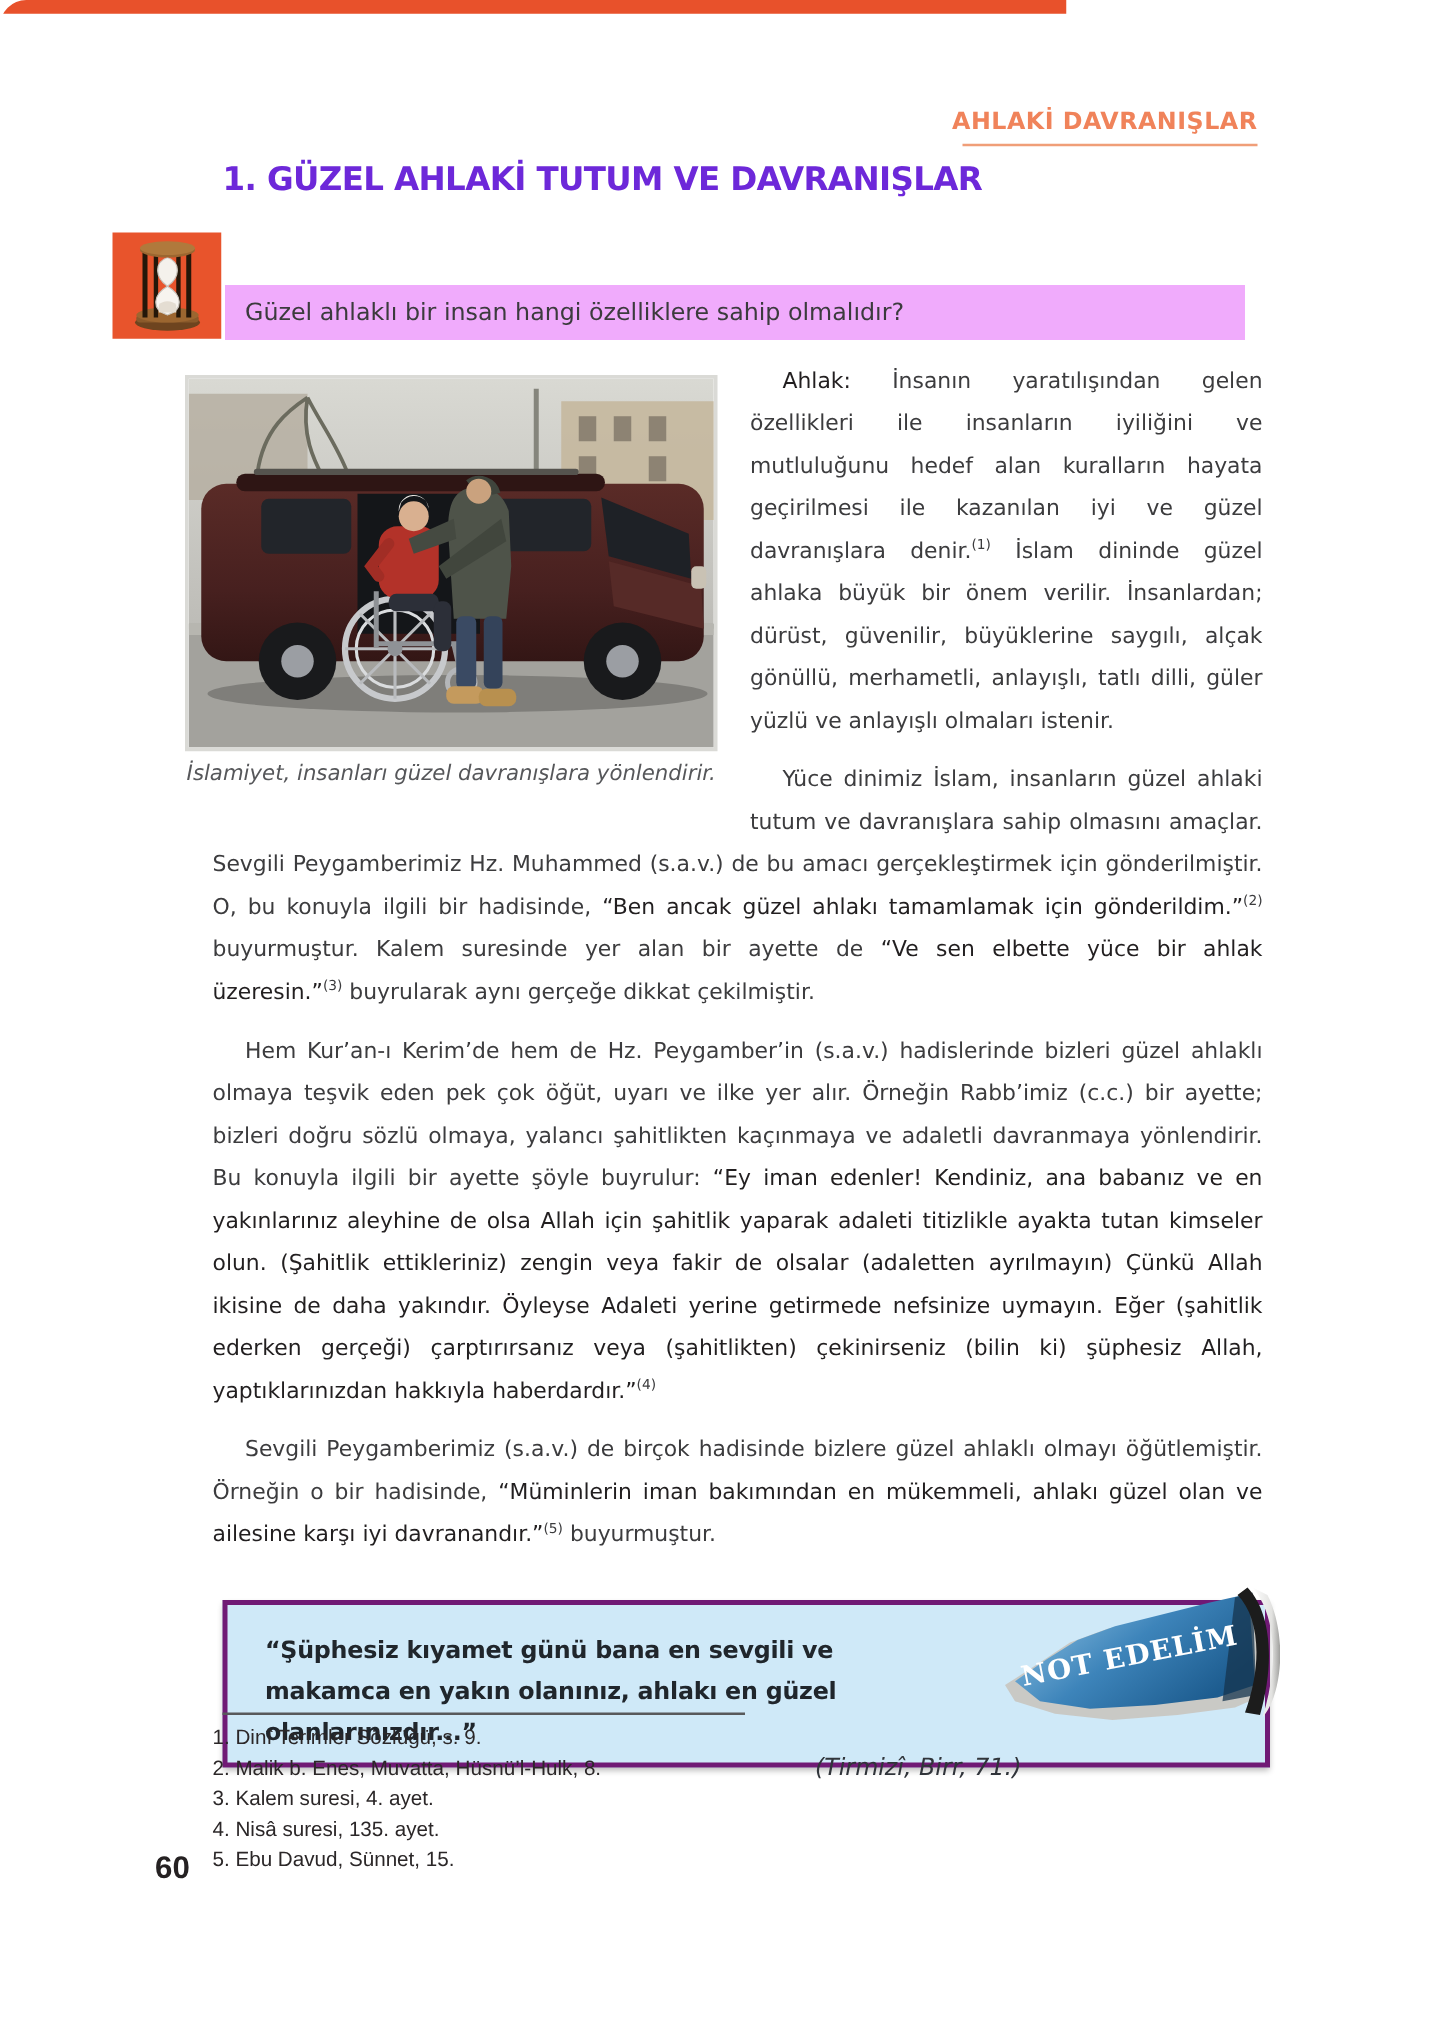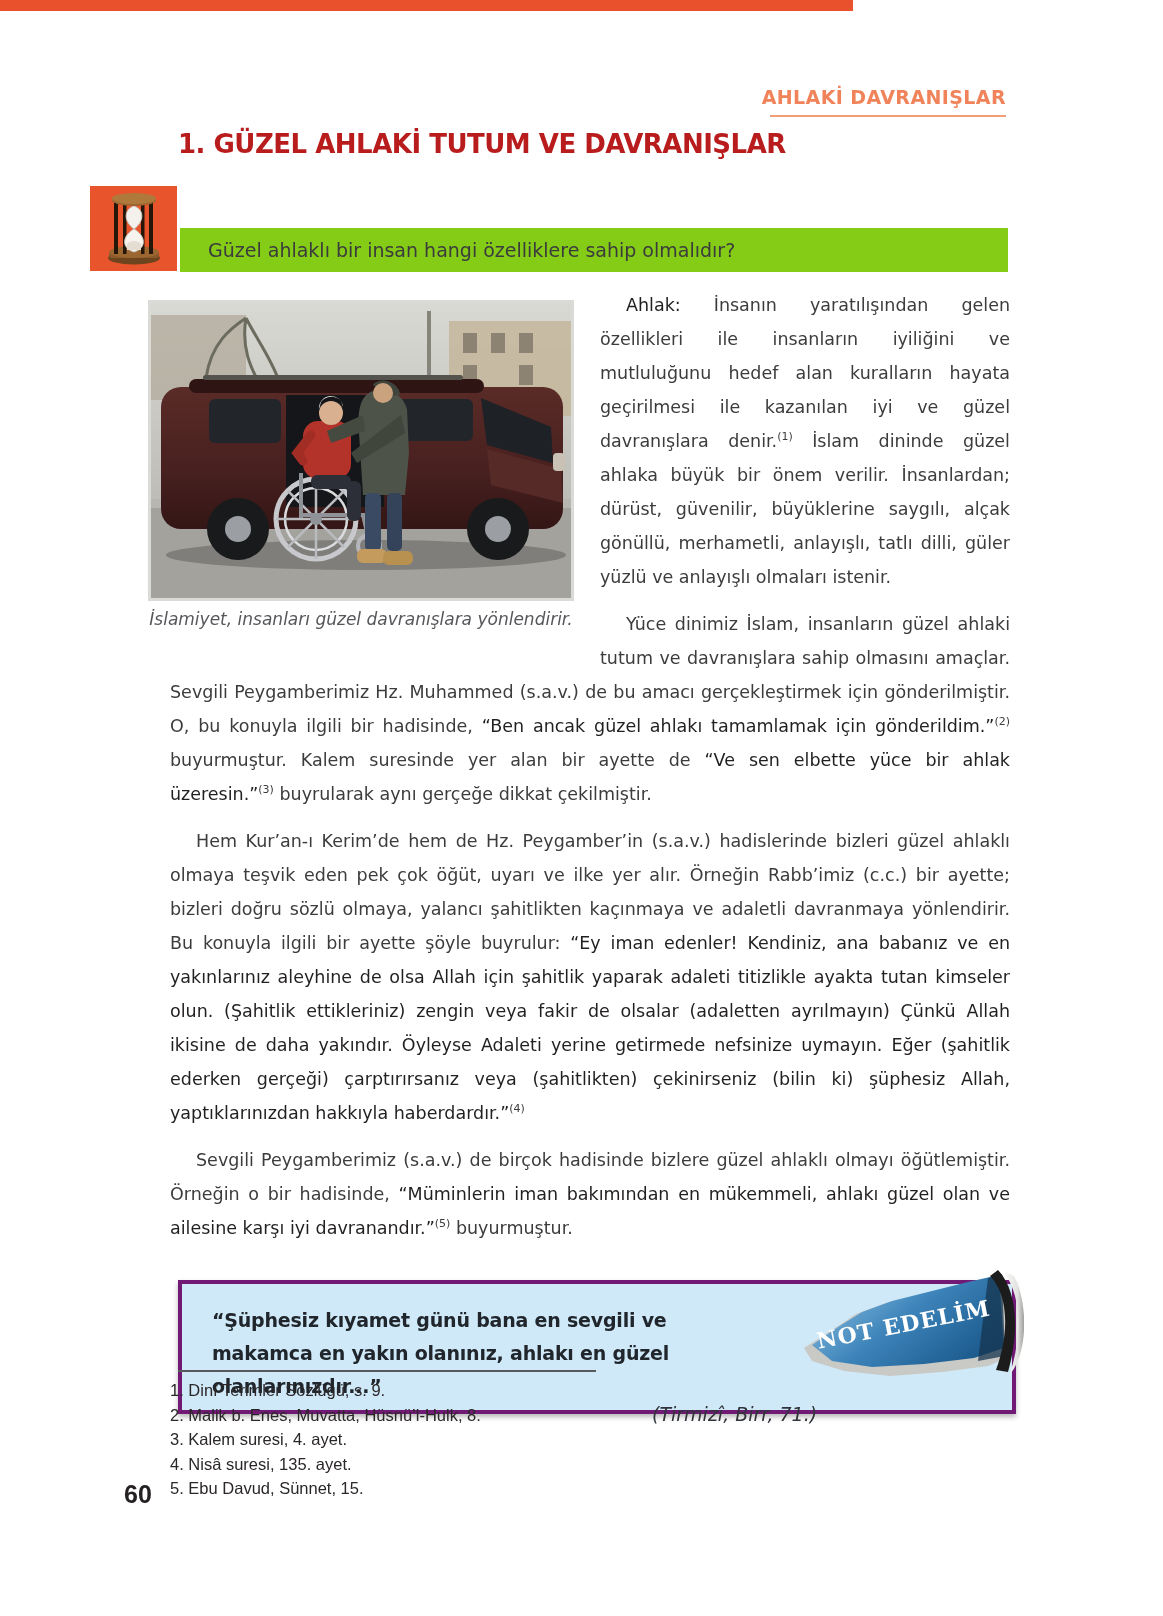--- a/index.html
+++ b/index.html
@@ -1,27 +1,27 @@
 <!DOCTYPE html>
 <html><head>
 <meta charset="utf-8">
 <style>
   html,body{margin:0;padding:0;background:#fff;}
   .page{position:relative;width:1163px;height:1616px;background:#ffffff;overflow:hidden;
-        font-family:"DejaVu Sans",sans-serif;color:#3c3c3e;}
+        font-family:"DejaVu Sans",sans-serif;color:#3c3c3e;border-radius:21px;}
   .topbar{position:absolute;left:0;top:0;width:853px;height:11px;background:#e8512b;}
   .chapter-header{position:absolute;top:86px;right:157px;font-size:19px;font-weight:bold;
         color:#f0835a;letter-spacing:.4px;}
   .chapter-underline{position:absolute;left:770px;top:115px;width:236px;height:2px;background:#f09e78;}
   .section-title{position:absolute;left:178px;top:129px;font-size:26px;font-weight:bold;
-        color:#b91c1c;letter-spacing:-0.5px;}
+        color:#6d28d9;letter-spacing:-0.5px;}
   .icon-box{position:absolute;left:90px;top:186px;width:87px;height:85px;background:#e8542c;
         display:flex;align-items:center;justify-content:center;}
-  .question-banner{position:absolute;left:180px;top:228px;width:800px;height:44px;background:#84cc16;
-        display:flex;align-items:center;padding-left:28px;font-size:19px;color:#3b3b3d;}
+  .question-banner{position:absolute;left:180px;top:228px;width:800px;height:44px;background:#f0abfc;
+        display:flex;align-items:center;padding-left:16px;font-size:19px;color:#3b3b3d;}
   .article{position:absolute;left:170px;top:288px;width:840px;text-align:justify;
         font-size:17.5px;line-height:34px;}
   .article p{margin:0 0 13px 0;text-indent:26px;}
   .b{font-weight:normal;color:#221f20;}
   sup{font-size:11px;line-height:0;vertical-align:super;}
   figure{float:left;width:426px;margin:12px 26px 16px -22px;padding:0;}
   .photo{display:block;width:420px;height:295px;border:3px solid #dadad6;}
   .caption{font-style:italic;color:#56575a;font-size:17px;line-height:22px;margin-top:7px;
         text-align:center;width:426px;text-indent:0;}
   .notebox{position:absolute;left:178px;top:1280px;width:830px;height:126px;background:#cfe9f8;

